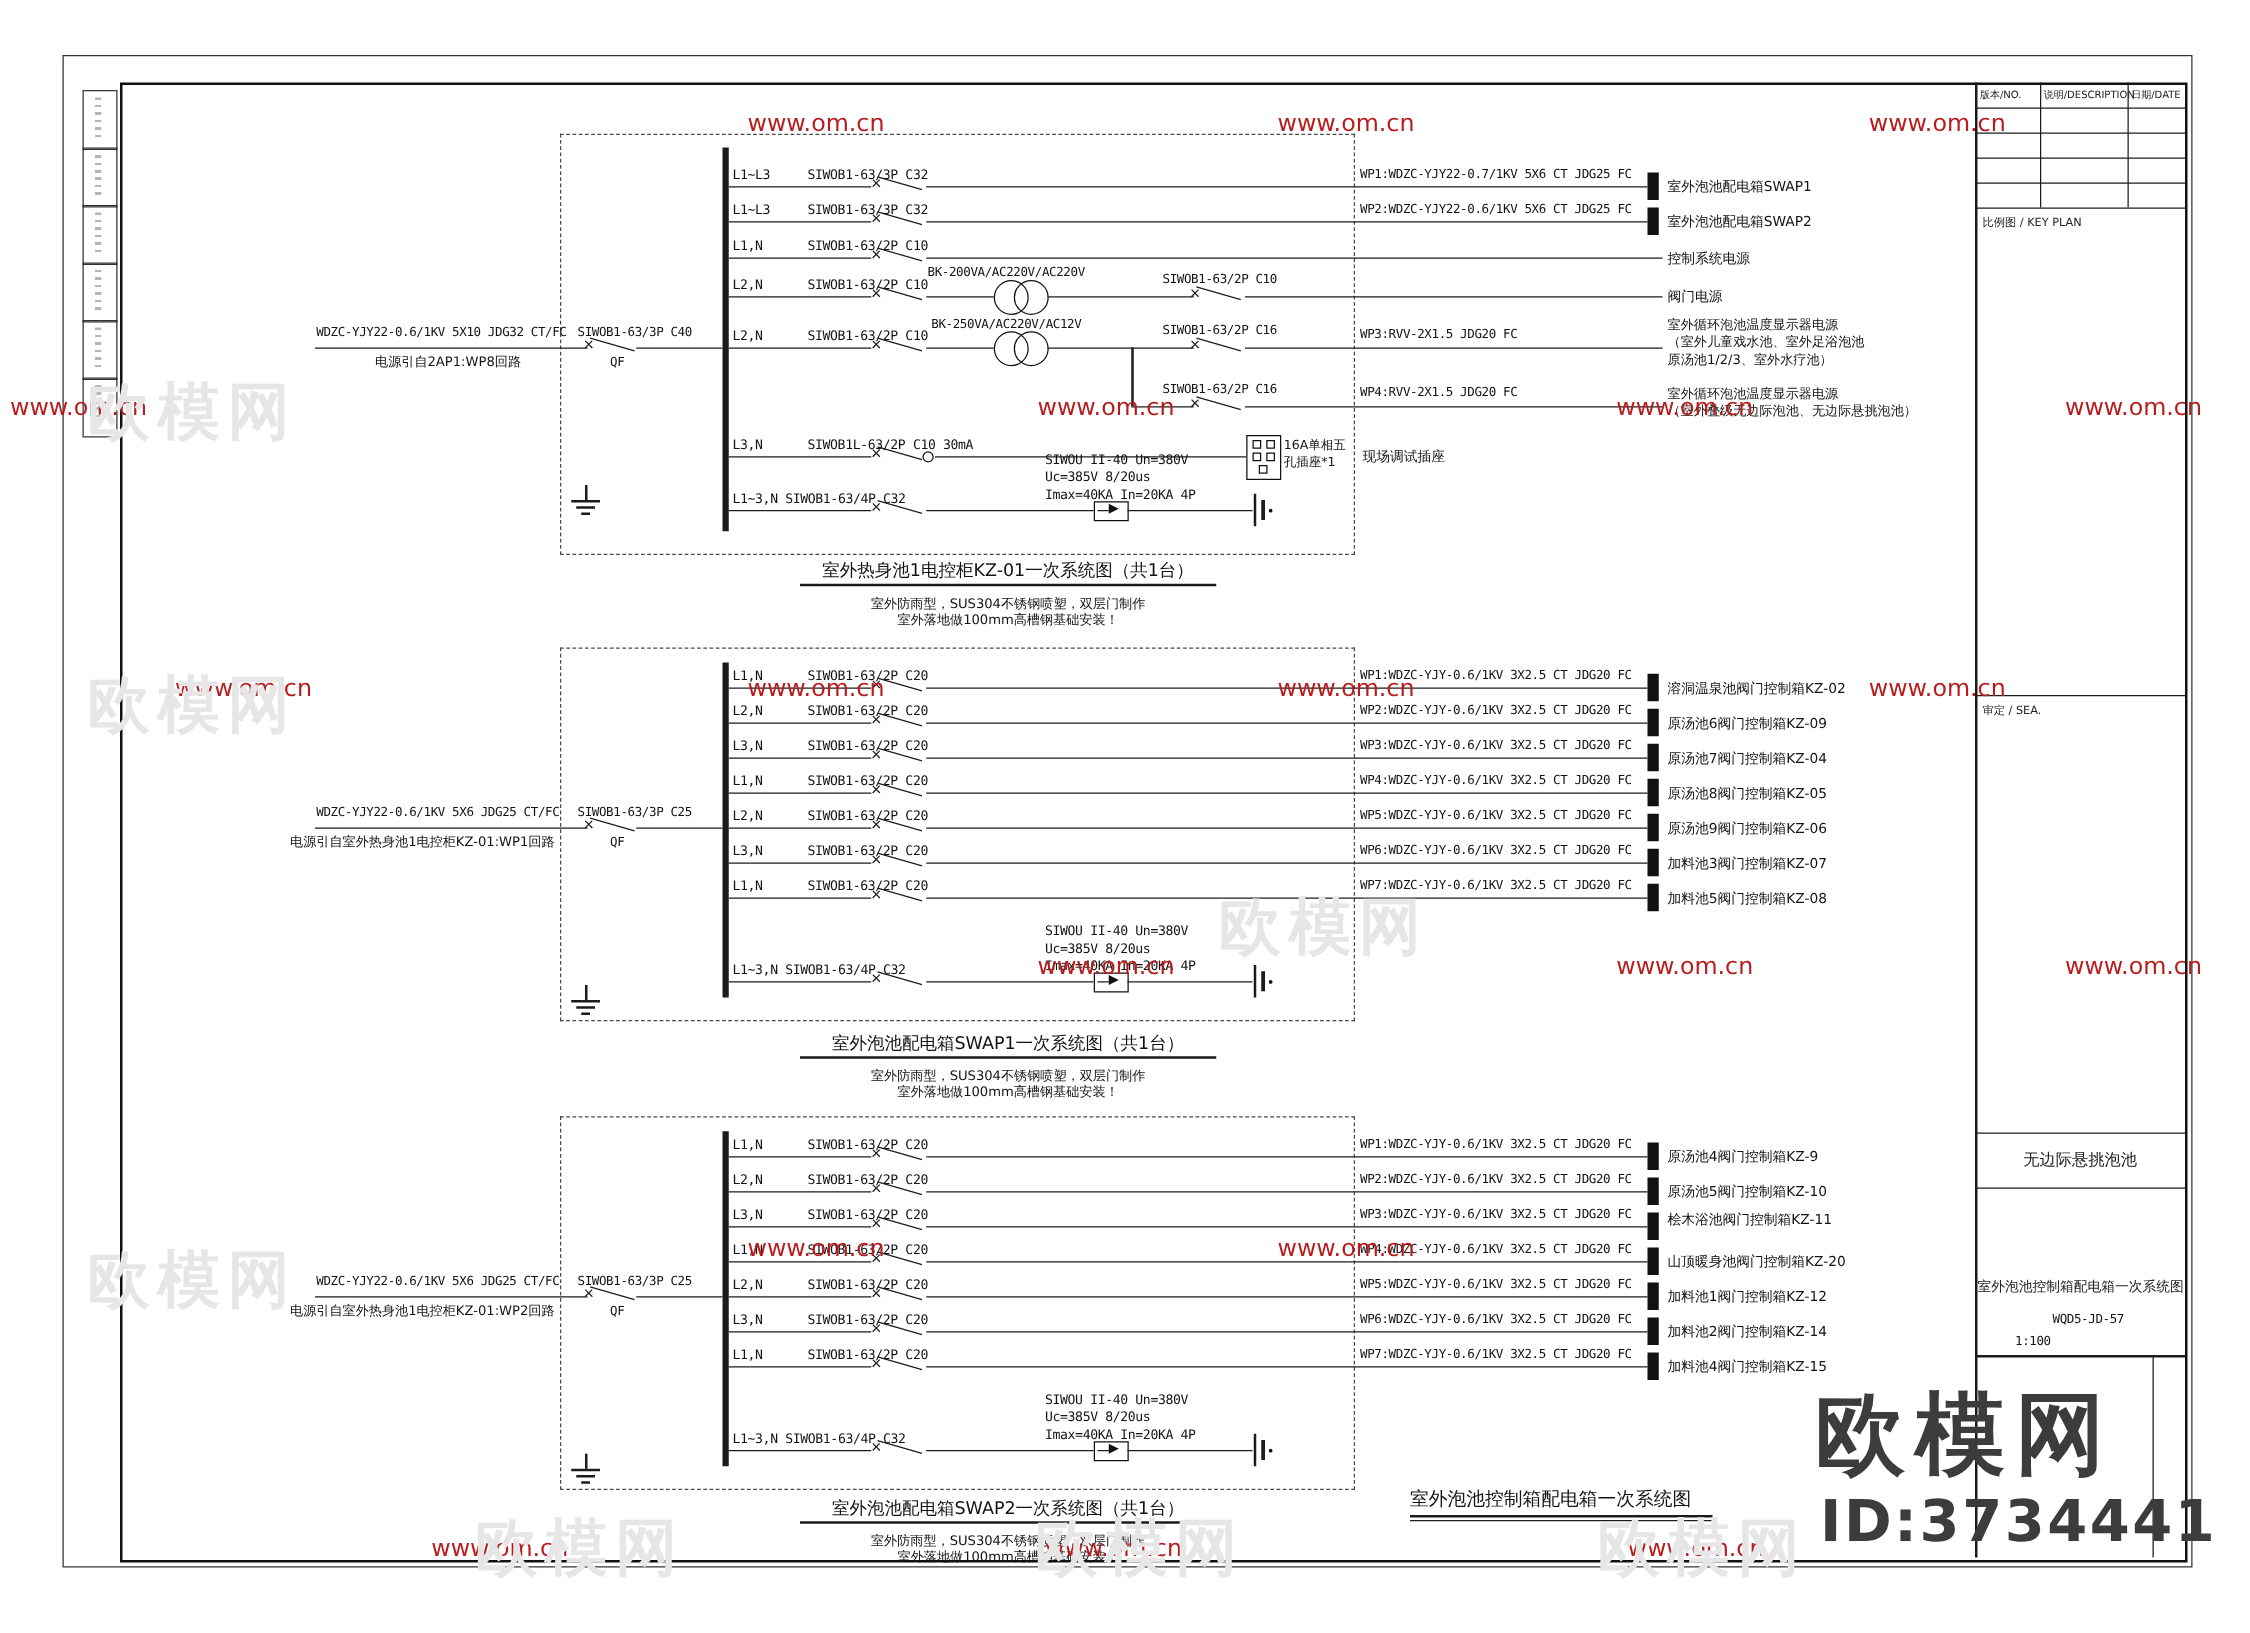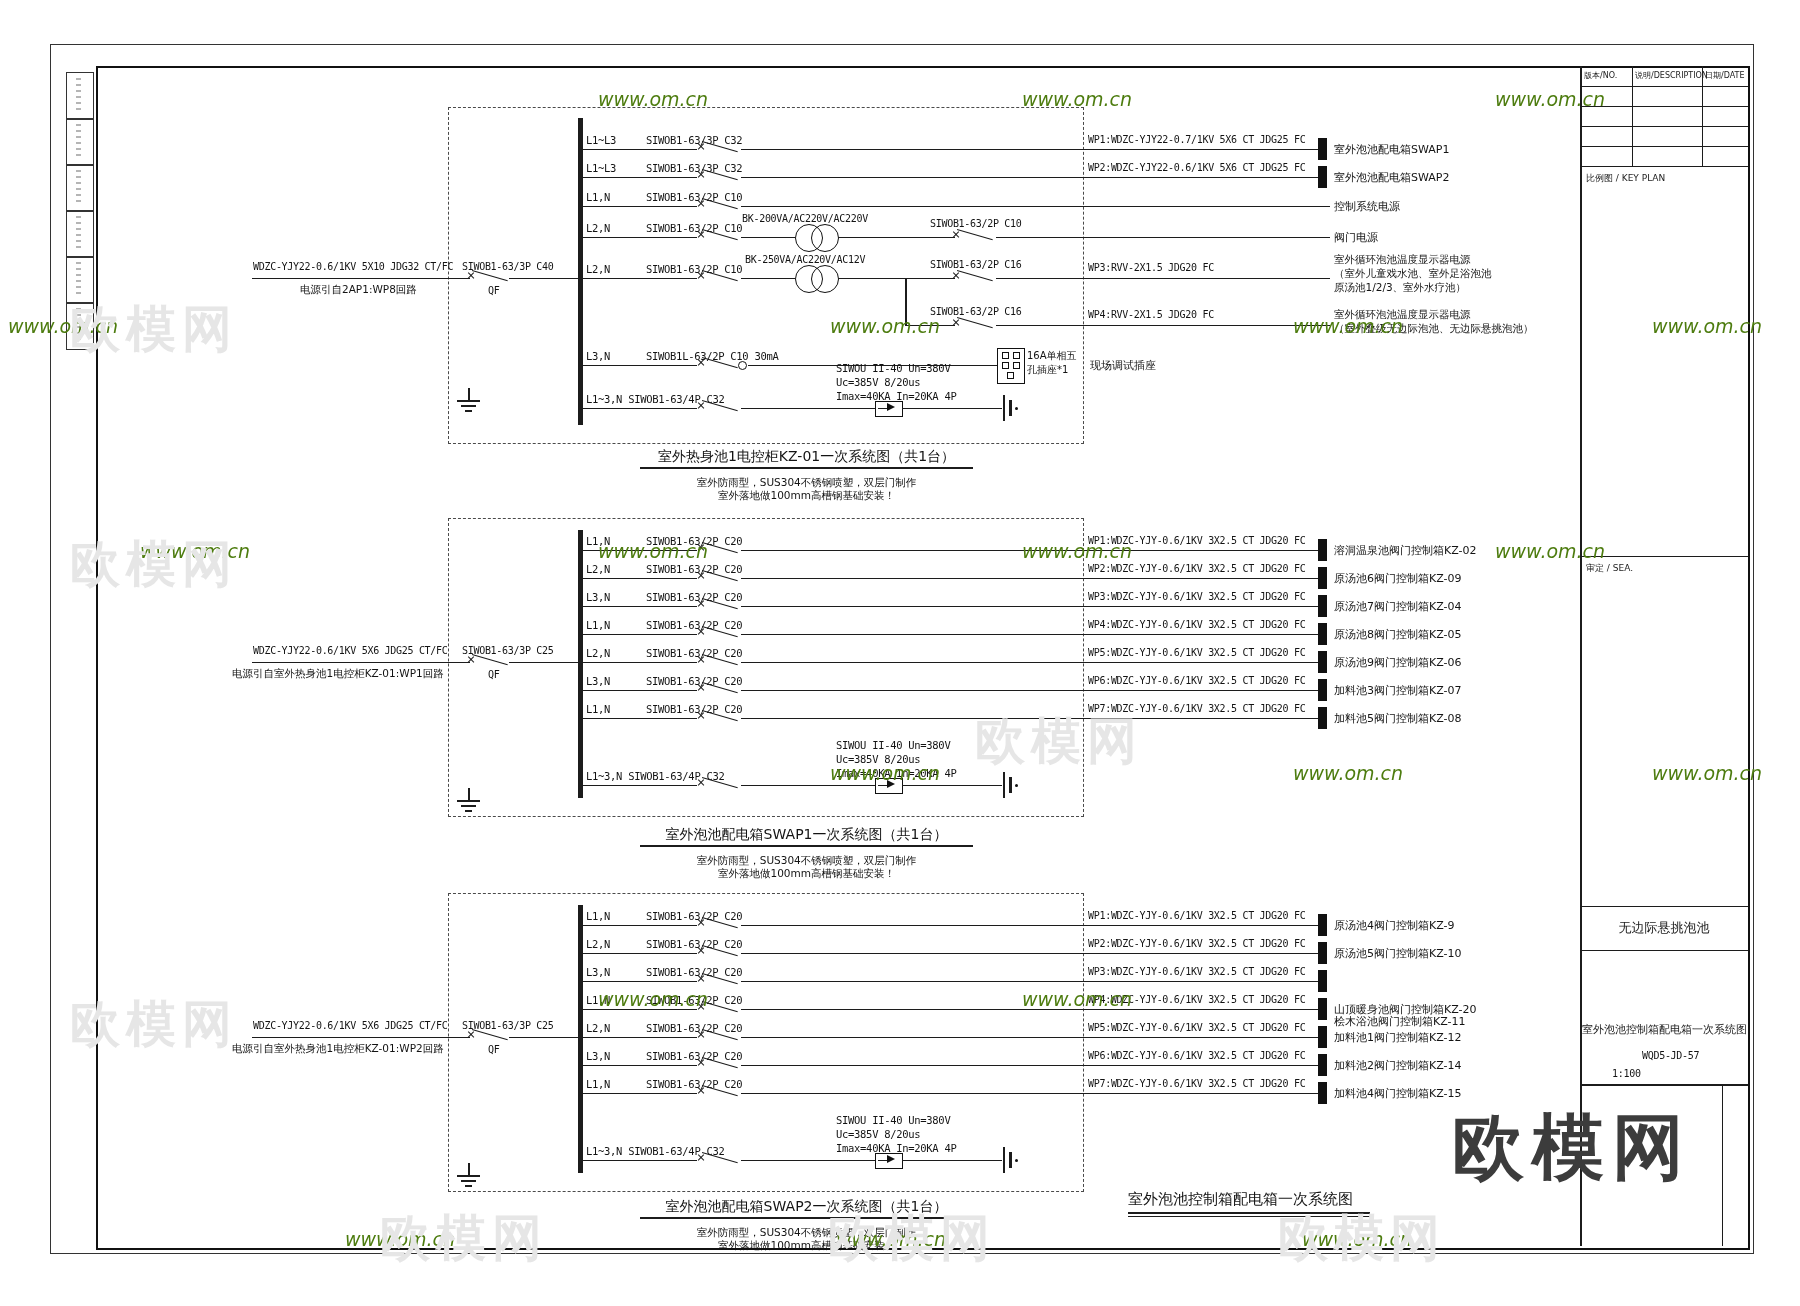--- a/index.html
+++ b/index.html
@@ -4,21 +4,21 @@
 <style>
   html,body{margin:0;padding:0;background:#fff;}
   #canvas{position:relative;width:1800px;height:1306px;background:#ffffff;overflow:hidden;}
   .ab{position:absolute;white-space:nowrap;}
   .ln{background:#1c1c1c;}
   .code{font-family:"DejaVu Sans Mono","Liberation Mono",monospace;color:#131313;letter-spacing:-0.3px;}
   .cjk{font-family:"DejaVu Sans","Liberation Sans",sans-serif;color:#131313;}
   .dash{border:1px dashed #4a4a4a;background:transparent;}
   .frame{border:2px solid #111;}
   .thinframe{border:1px solid #333;}
-  .wm{font-family:"DejaVu Sans","Liberation Sans",sans-serif;color:#4d7c0f;font-style:italic;}
+  .wm{font-family:"DejaVu Sans","Liberation Sans",sans-serif;color:#b91c1c;}
   .wmlogo{font-family:"DejaVu Sans","Liberation Sans",sans-serif;color:#e6e6e6;font-weight:bold;letter-spacing:6px;}
   .brand{font-family:"DejaVu Sans","Liberation Sans",sans-serif;color:#3c3c3c;font-weight:bold;z-index:6;}
   .tb{font-family:"DejaVu Sans","Liberation Sans",sans-serif;color:#222;}
 </style>
 </head>
 <body>
 
 <div id="canvas">
 
   <div class="ab thinframe" style="left:50px;top:44px;width:1702px;height:1208px;"></div>
@@ -49,20 +49,21 @@
     <div class="ab code" style="left:1612px;top:1068px;font-size:10px;">1:100</div>
     <div class="ab ln" style="left:1580px;top:1084px;width:168px;height:2px;"></div>
     <div class="ab ln" style="left:1722px;top:1084px;width:1px;height:162px;"></div>
   </div>
 
   <div class="ab cjk" style="left:1128px;top:1190px;font-size:15px;">室外泡池控制箱配电箱一次系统图</div>
   <div class="ab ln" style="left:1128px;top:1212px;width:242px;height:1.5px;"></div>
   <div class="ab ln" style="left:1128px;top:1216px;width:242px;height:1px;"></div>
 
   <div class="ab brand" style="left:1452px;top:1100px;font-size:72px;letter-spacing:8px;">欧模网</div>
+  <div class="ab brand" style="left:1456px;top:1190px;font-size:46px;letter-spacing:2px;">ID:3734441</div>
 
 <div class="ab dash" style="left: 448px; top: 107px; width: 634px; height: 335px;"></div>
     <div class="ab ln" style="left: 578px; top: 118px; width: 5px; height: 307px;"></div>
     <div class="ab code" style="left: 253px; top: 261px; font-size: 10px;">WDZC-YJY22-0.6/1KV 5X10 JDG32 CT/FC</div>
     <div class="ab cjk" style="left: 300px; top: 283px; font-size: 10.5px;">电源引自2AP1:WP8回路</div>
     <div class="ab ln" style="left: 252px; top: 278px; width: 218px; height: 1.2px;"></div>
     <div class="ab ln" style="left: 467px; top: 275px; width: 8px; height: 1.2px; transform: rotate(45deg);"></div>
     <div class="ab ln" style="left: 467px; top: 275px; width: 8px; height: 1.2px; transform: rotate(-45deg);"></div>
     <div class="ab ln" style="left: 472px; top: 270px; width: 37px; height: 1.4px; transform: rotate(16deg); transform-origin: left center;"></div>
     <div class="ab ln" style="left: 509px; top: 278px; width: 69px; height: 1.2px;"></div>
@@ -322,21 +323,21 @@
     <div class="ab cjk" style="left: 1334px; top: 946px; font-size: 11px;">原汤池5阀门控制箱KZ-10</div>
     <div class="ab code" style="left: 586px; top: 966px; font-size: 10.5px;">L3,N</div>
     <div class="ab code" style="left: 646px; top: 966px; font-size: 10.5px;">SIWOB1-63/2P C20</div>
     <div class="ab ln" style="left: 697px; top: 978px; width: 8px; height: 1.2px; transform: rotate(45deg);"></div>
     <div class="ab ln" style="left: 697px; top: 978px; width: 8px; height: 1.2px; transform: rotate(-45deg);"></div>
     <div class="ab ln" style="left: 702px; top: 973px; width: 37px; height: 1.4px; transform: rotate(16deg); transform-origin: left center;"></div>
     <div class="ab ln" style="left: 583px; top: 981px; width: 114px; height: 1.2px;"></div>
     <div class="ab ln" style="left: 741px; top: 981px; width: 577px; height: 1.2px;"></div>
     <div class="ab code" style="left: 1088px; top: 966px; font-size: 10px;">WP3:WDZC-YJY-0.6/1KV 3X2.5 CT JDG20 FC</div>
     <div class="ab" style="left: 1318px; top: 970px; width: 9px; height: 22px; background: rgb(17, 17, 17);"></div>
-    <div class="ab cjk" style="left: 1334px; top: 1014px; font-size: 11px;">桧木浴池阀门控制箱KZ-11</div>
+    <div class="ab cjk" style="left: 1334px; top: 968px; font-size: 11px;">桧木浴池阀门控制箱KZ-11</div>
     <div class="ab code" style="left: 586px; top: 994px; font-size: 10.5px;">L1,N</div>
     <div class="ab code" style="left: 646px; top: 994px; font-size: 10.5px;">SIWOB1-63/2P C20</div>
     <div class="ab ln" style="left: 697px; top: 1006px; width: 8px; height: 1.2px; transform: rotate(45deg);"></div>
     <div class="ab ln" style="left: 697px; top: 1006px; width: 8px; height: 1.2px; transform: rotate(-45deg);"></div>
     <div class="ab ln" style="left: 702px; top: 1001px; width: 37px; height: 1.4px; transform: rotate(16deg); transform-origin: left center;"></div>
     <div class="ab ln" style="left: 583px; top: 1009px; width: 114px; height: 1.2px;"></div>
     <div class="ab ln" style="left: 741px; top: 1009px; width: 577px; height: 1.2px;"></div>
     <div class="ab code" style="left: 1088px; top: 994px; font-size: 10px;">WP4:WDZC-YJY-0.6/1KV 3X2.5 CT JDG20 FC</div>
     <div class="ab" style="left: 1318px; top: 998px; width: 9px; height: 22px; background: rgb(17, 17, 17);"></div>
     <div class="ab cjk" style="left: 1334px; top: 1002px; font-size: 11px;">山顶暖身池阀门控制箱KZ-20</div>

